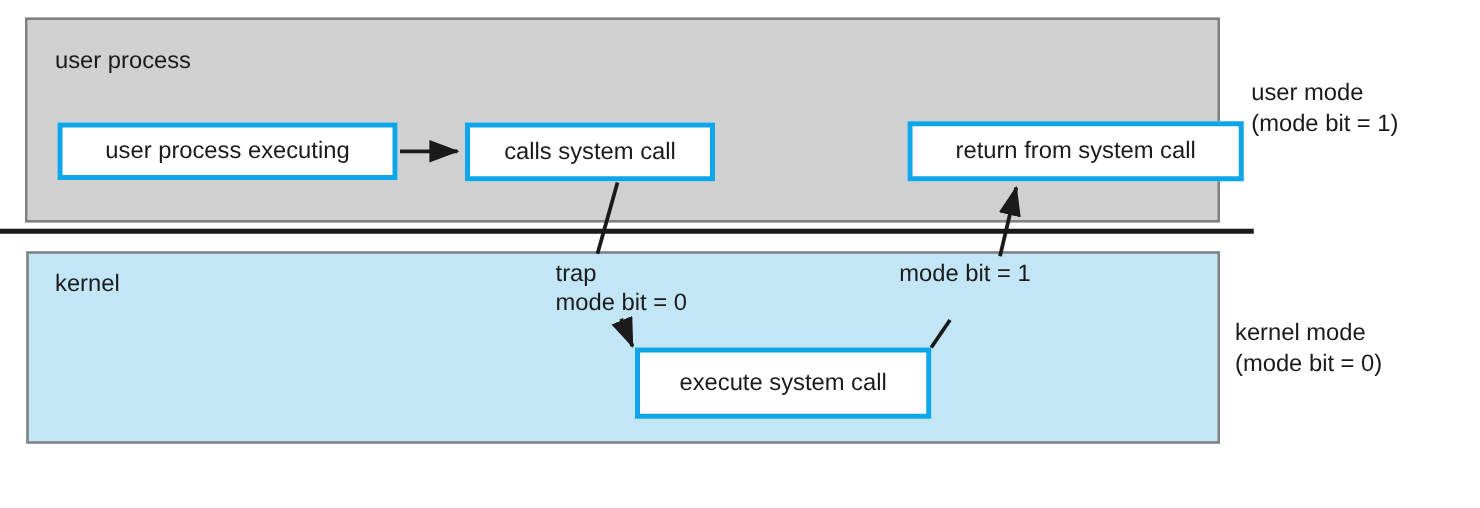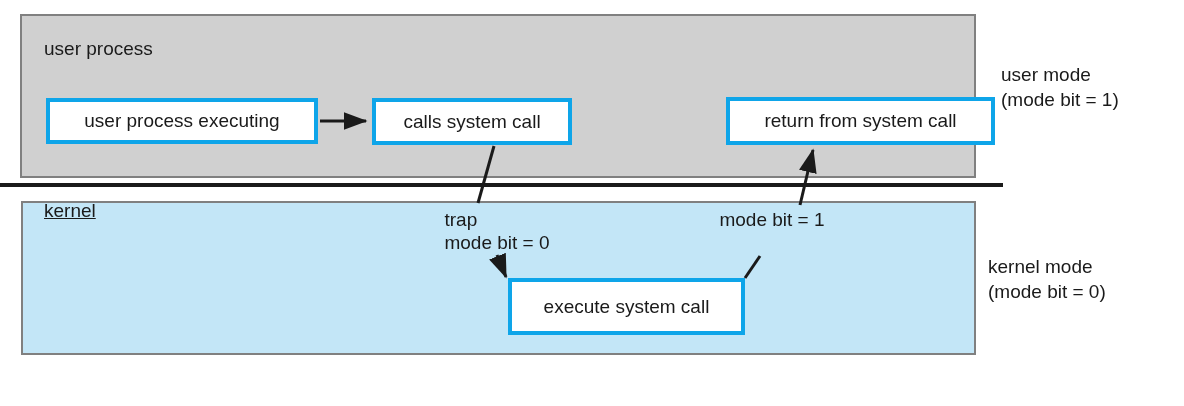--- a/index.html
+++ b/index.html
@@ -43,21 +43,21 @@
     background: #c3e6f7;
   }
 
   .region-label {
     position: absolute;
     font-size: 19px;
     color: #1a1a1a;
     white-space: nowrap;
   }
   #user-region-label { left: 44px; top: 38px; }
-  #kernel-region-label { left: 44px; top: 200px; text-decoration: underline; }
+  #kernel-region-label { left: 44px; top: 217px; }
 
   
   .node-box {
     position: absolute;
     box-sizing: border-box;
     background: #ffffff;
     border: 4px solid #0ea5e9;
     display: flex;
     align-items: center;
     justify-content: center;

